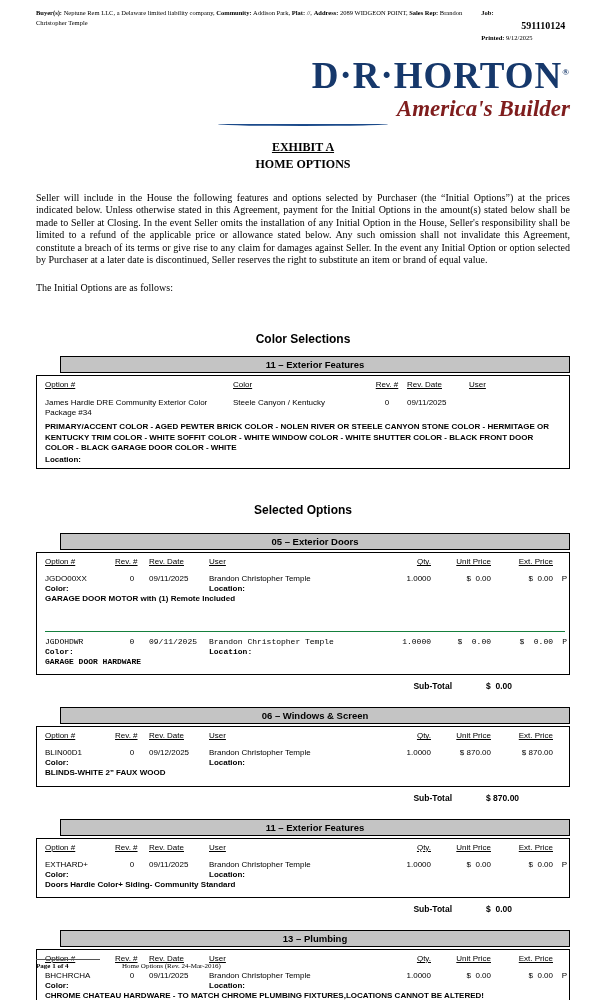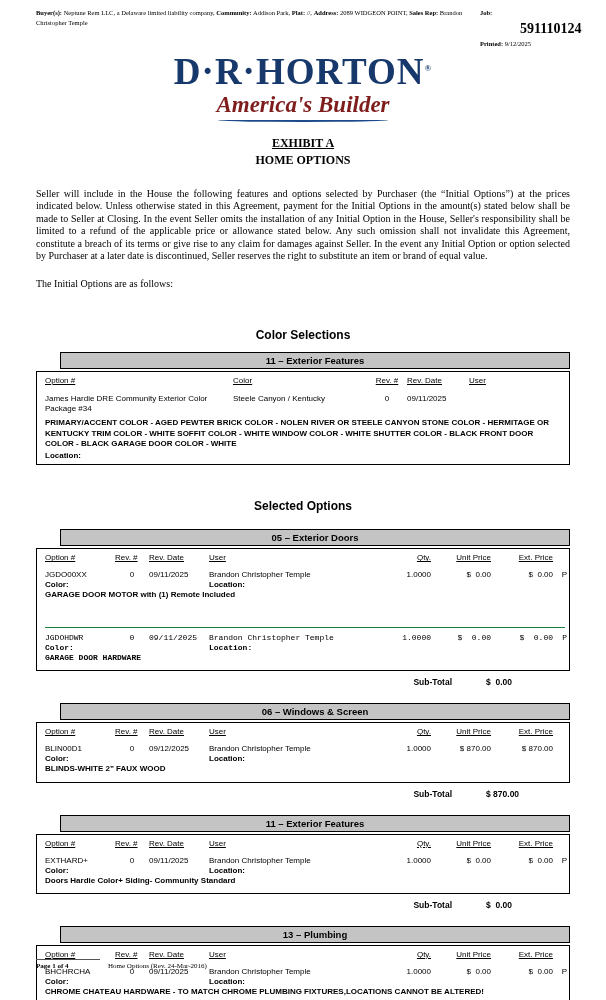--- a/index.html
+++ b/index.html
@@ -6,26 +6,26 @@
   html,body { width:606px; height:1000px; background:#fff; }
   body { font-family:"Liberation Serif", serif; color:#000; position:relative; overflow:hidden; }
   .page { padding:8px 36px 0 36px; }
 
   
   .meta { display:flex; justify-content:space-between; font-size:6.5px; line-height:1.5; }
   .meta-left { width:452px; }
   .meta b { font-weight:bold; }
   .meta-right { text-align:left; width:90px; }
   .job-line { font-size:6.5px; font-weight:bold; }
-  .job-num { font-size:14px; font-weight:bold;padding-left:40px; }
+  .job-num { font-size:10px; font-weight:bold;padding-left:40px; }
   .printed-line { font-size:6.5px; }
   .printed-line b { font-weight:bold; }
 
   
-  .logo-wrap { text-align:center; margin-top:4px; }
+  .logo-wrap { text-align:right; margin-top:14px; }
   .logo-name { font-family:"Liberation Serif", serif; font-weight:bold; font-size:37px; color:#16386b; letter-spacing:1px; line-height:1; }
   .logo-reg { font-size:9px; vertical-align:super; }
   .logo-tagline { font-family:"Liberation Serif", serif; font-style:italic; font-weight:bold; font-size:23px; color:#7f1d1d; margin-top:2px; }
   .logo-flourish { width:170px; height:4px; border-bottom:2px solid #1b4a8a; border-radius:0 0 60% 60%; margin:0 auto; }
 
   
   .exhibit { text-align:center; margin-top:14px; font-size:12px; font-weight:bold; }
   .exhibit-a { text-decoration:underline; }
   .home-options { margin-top:2px; }
 
@@ -62,21 +62,21 @@
   .so-line2 { display:grid; grid-template-columns:164px 1fr; font-weight:bold; margin-top:1px; }
   .so-desc { font-weight:bold; margin-top:1px; padding-bottom:3px; line-height:1.3; }
   .subtotal { display:flex; justify-content:flex-end; font-family:"Liberation Sans", sans-serif; font-size:8.5px; font-weight:bold; margin-top:6px; padding-right:26px; }
   .subtotal .amt { width:58px; text-align:left; margin-left:34px; white-space:pre; }
   .price { white-space:pre; }
   .sect { margin-top:16px; }
 
   
   .footer { position:absolute; left:36px; bottom:30px; font-size:7px; display:flex; }
   .footer .rule { position:absolute; top:-3px; left:0; width:64px; border-top:1px solid #555; }
-  .footer-page { font-weight:bold; width:72px; }
+  .footer-page { font-weight:bold; width:86px; }
 </style>
 </head>
 <body>
 
 <div class="page">
 
   <div class="meta">
     <div class="meta-left">
       <b>Buyer(s):</b><span> Neptune Rem LLC, a Delaware limited liability company, </span><b>Community:</b><span> Addison Park, </span><b>Plat:</b><span> //, </span><b>Address:</b><span> 2089 WIDGEON POINT, </span><b>Sales Rep:</b><span> Brandon Christopher Temple</span>
     </div>

